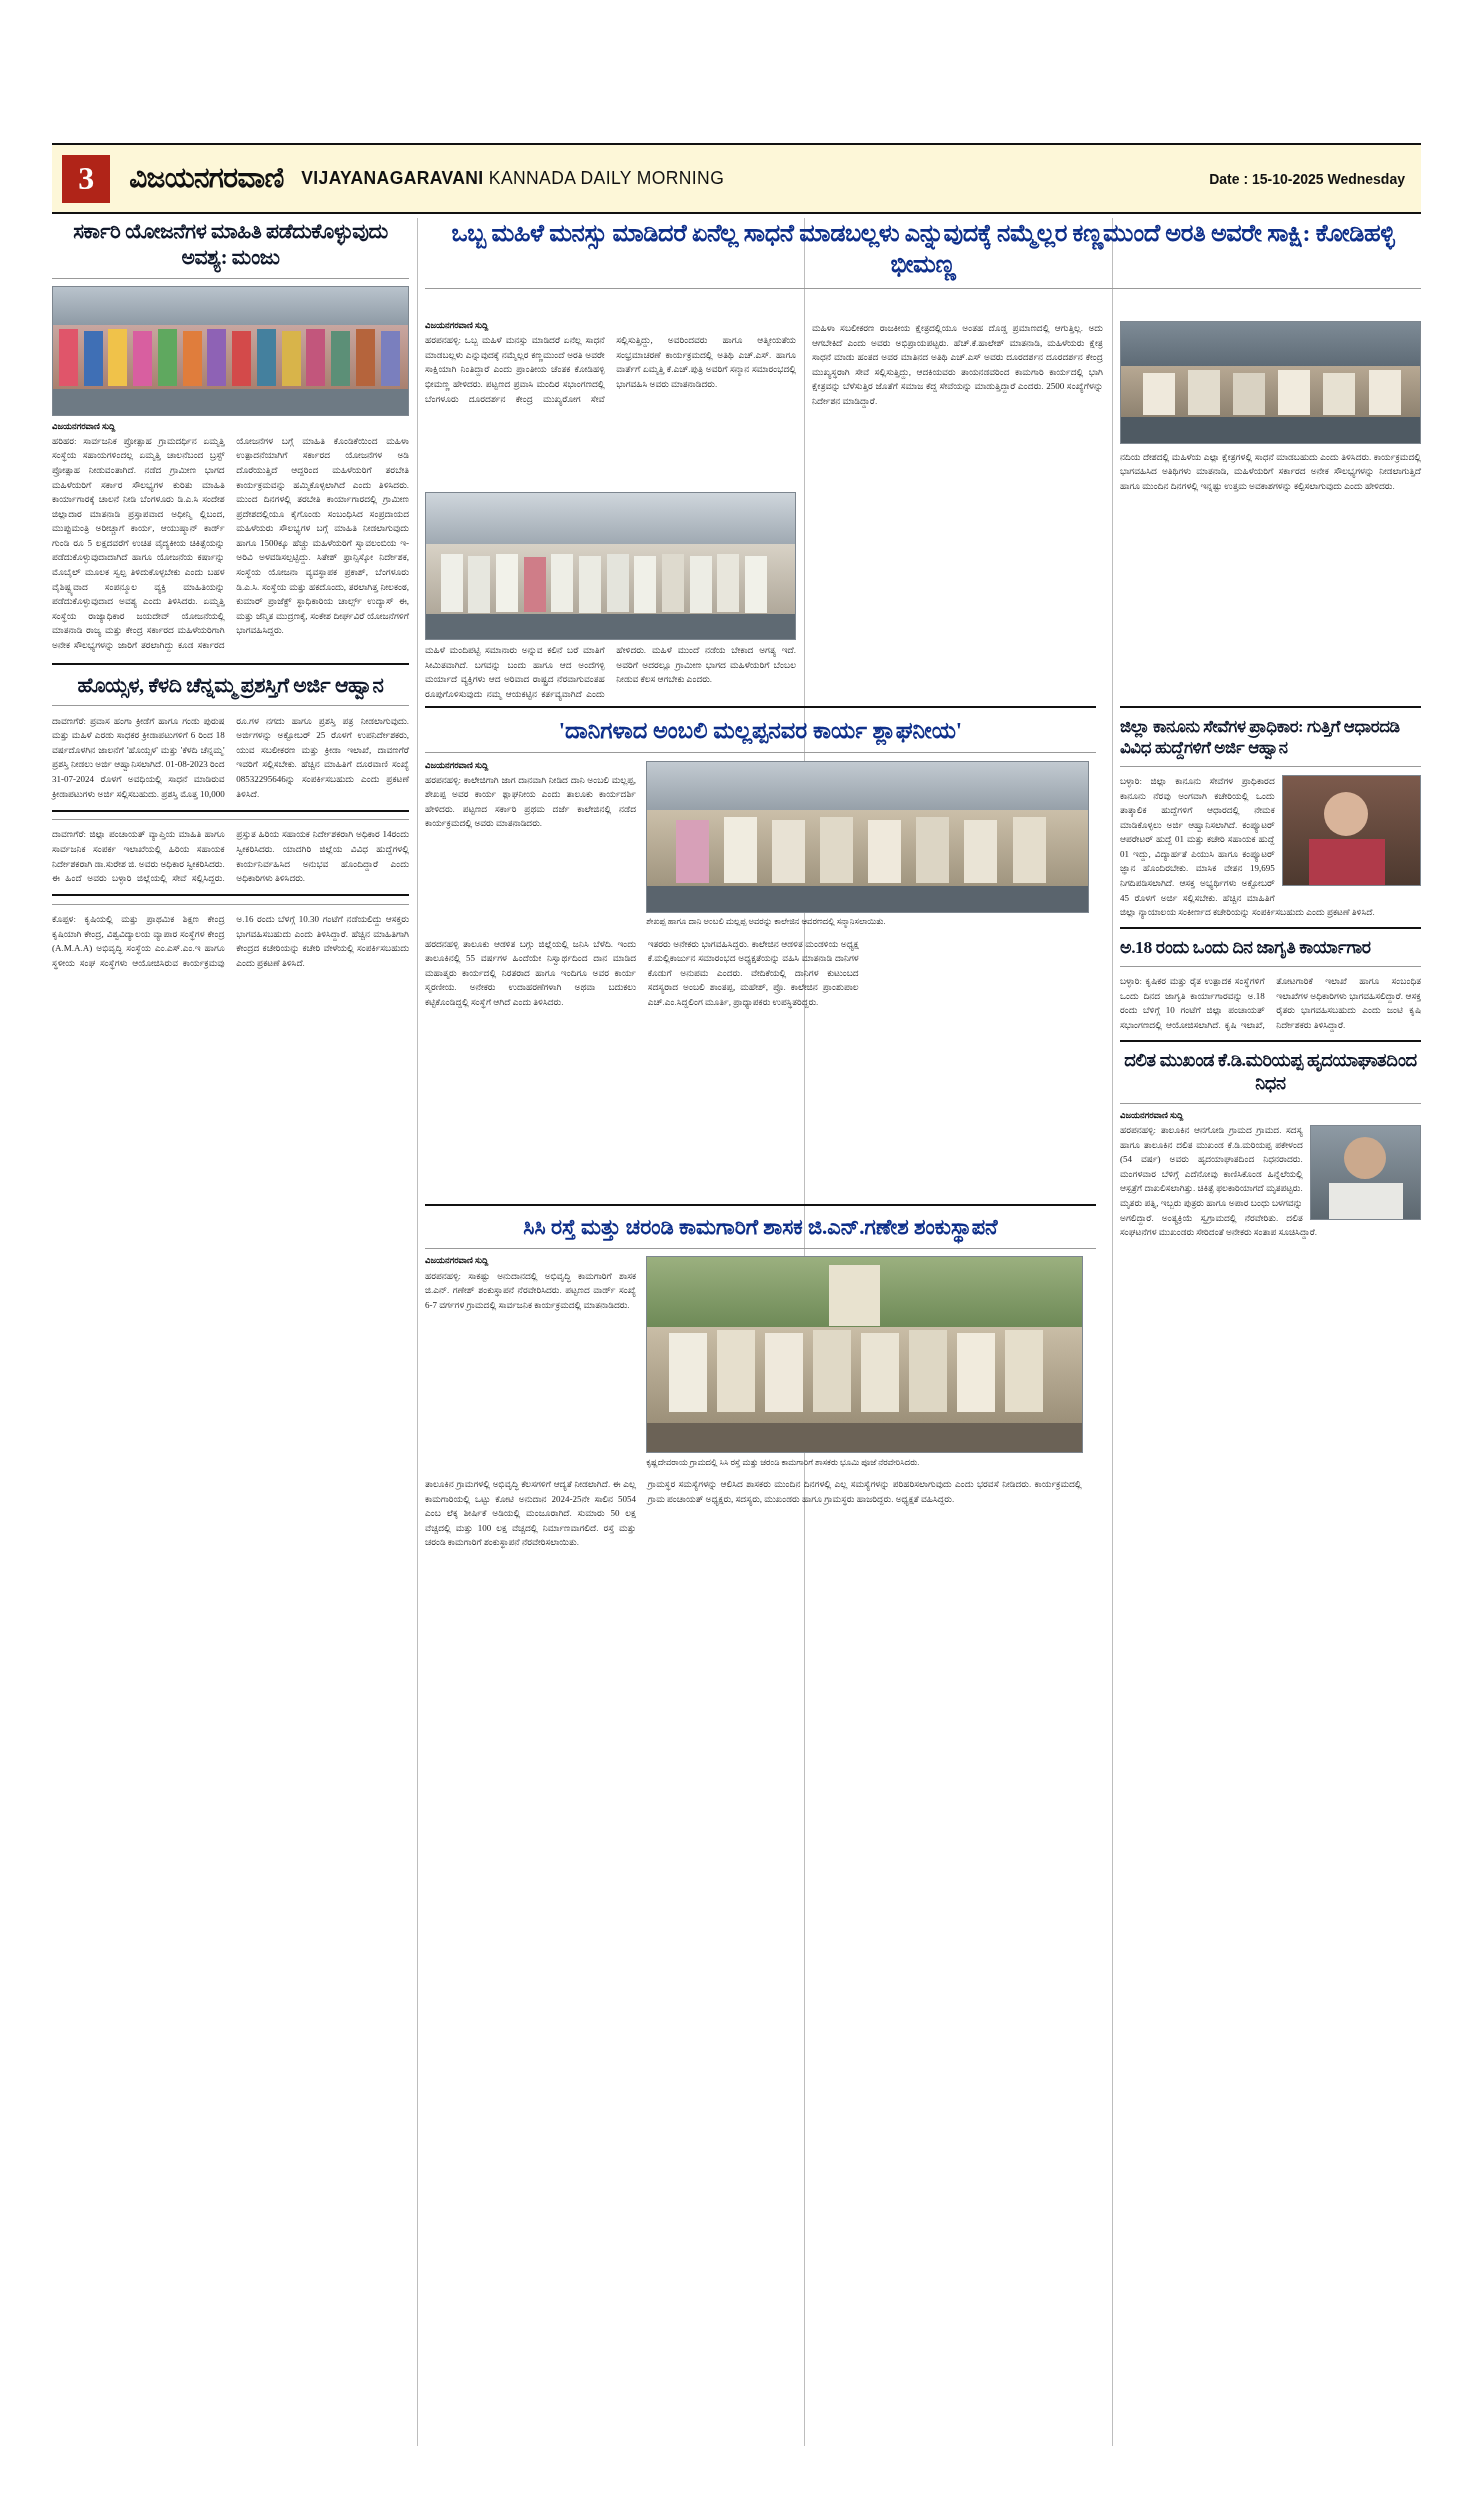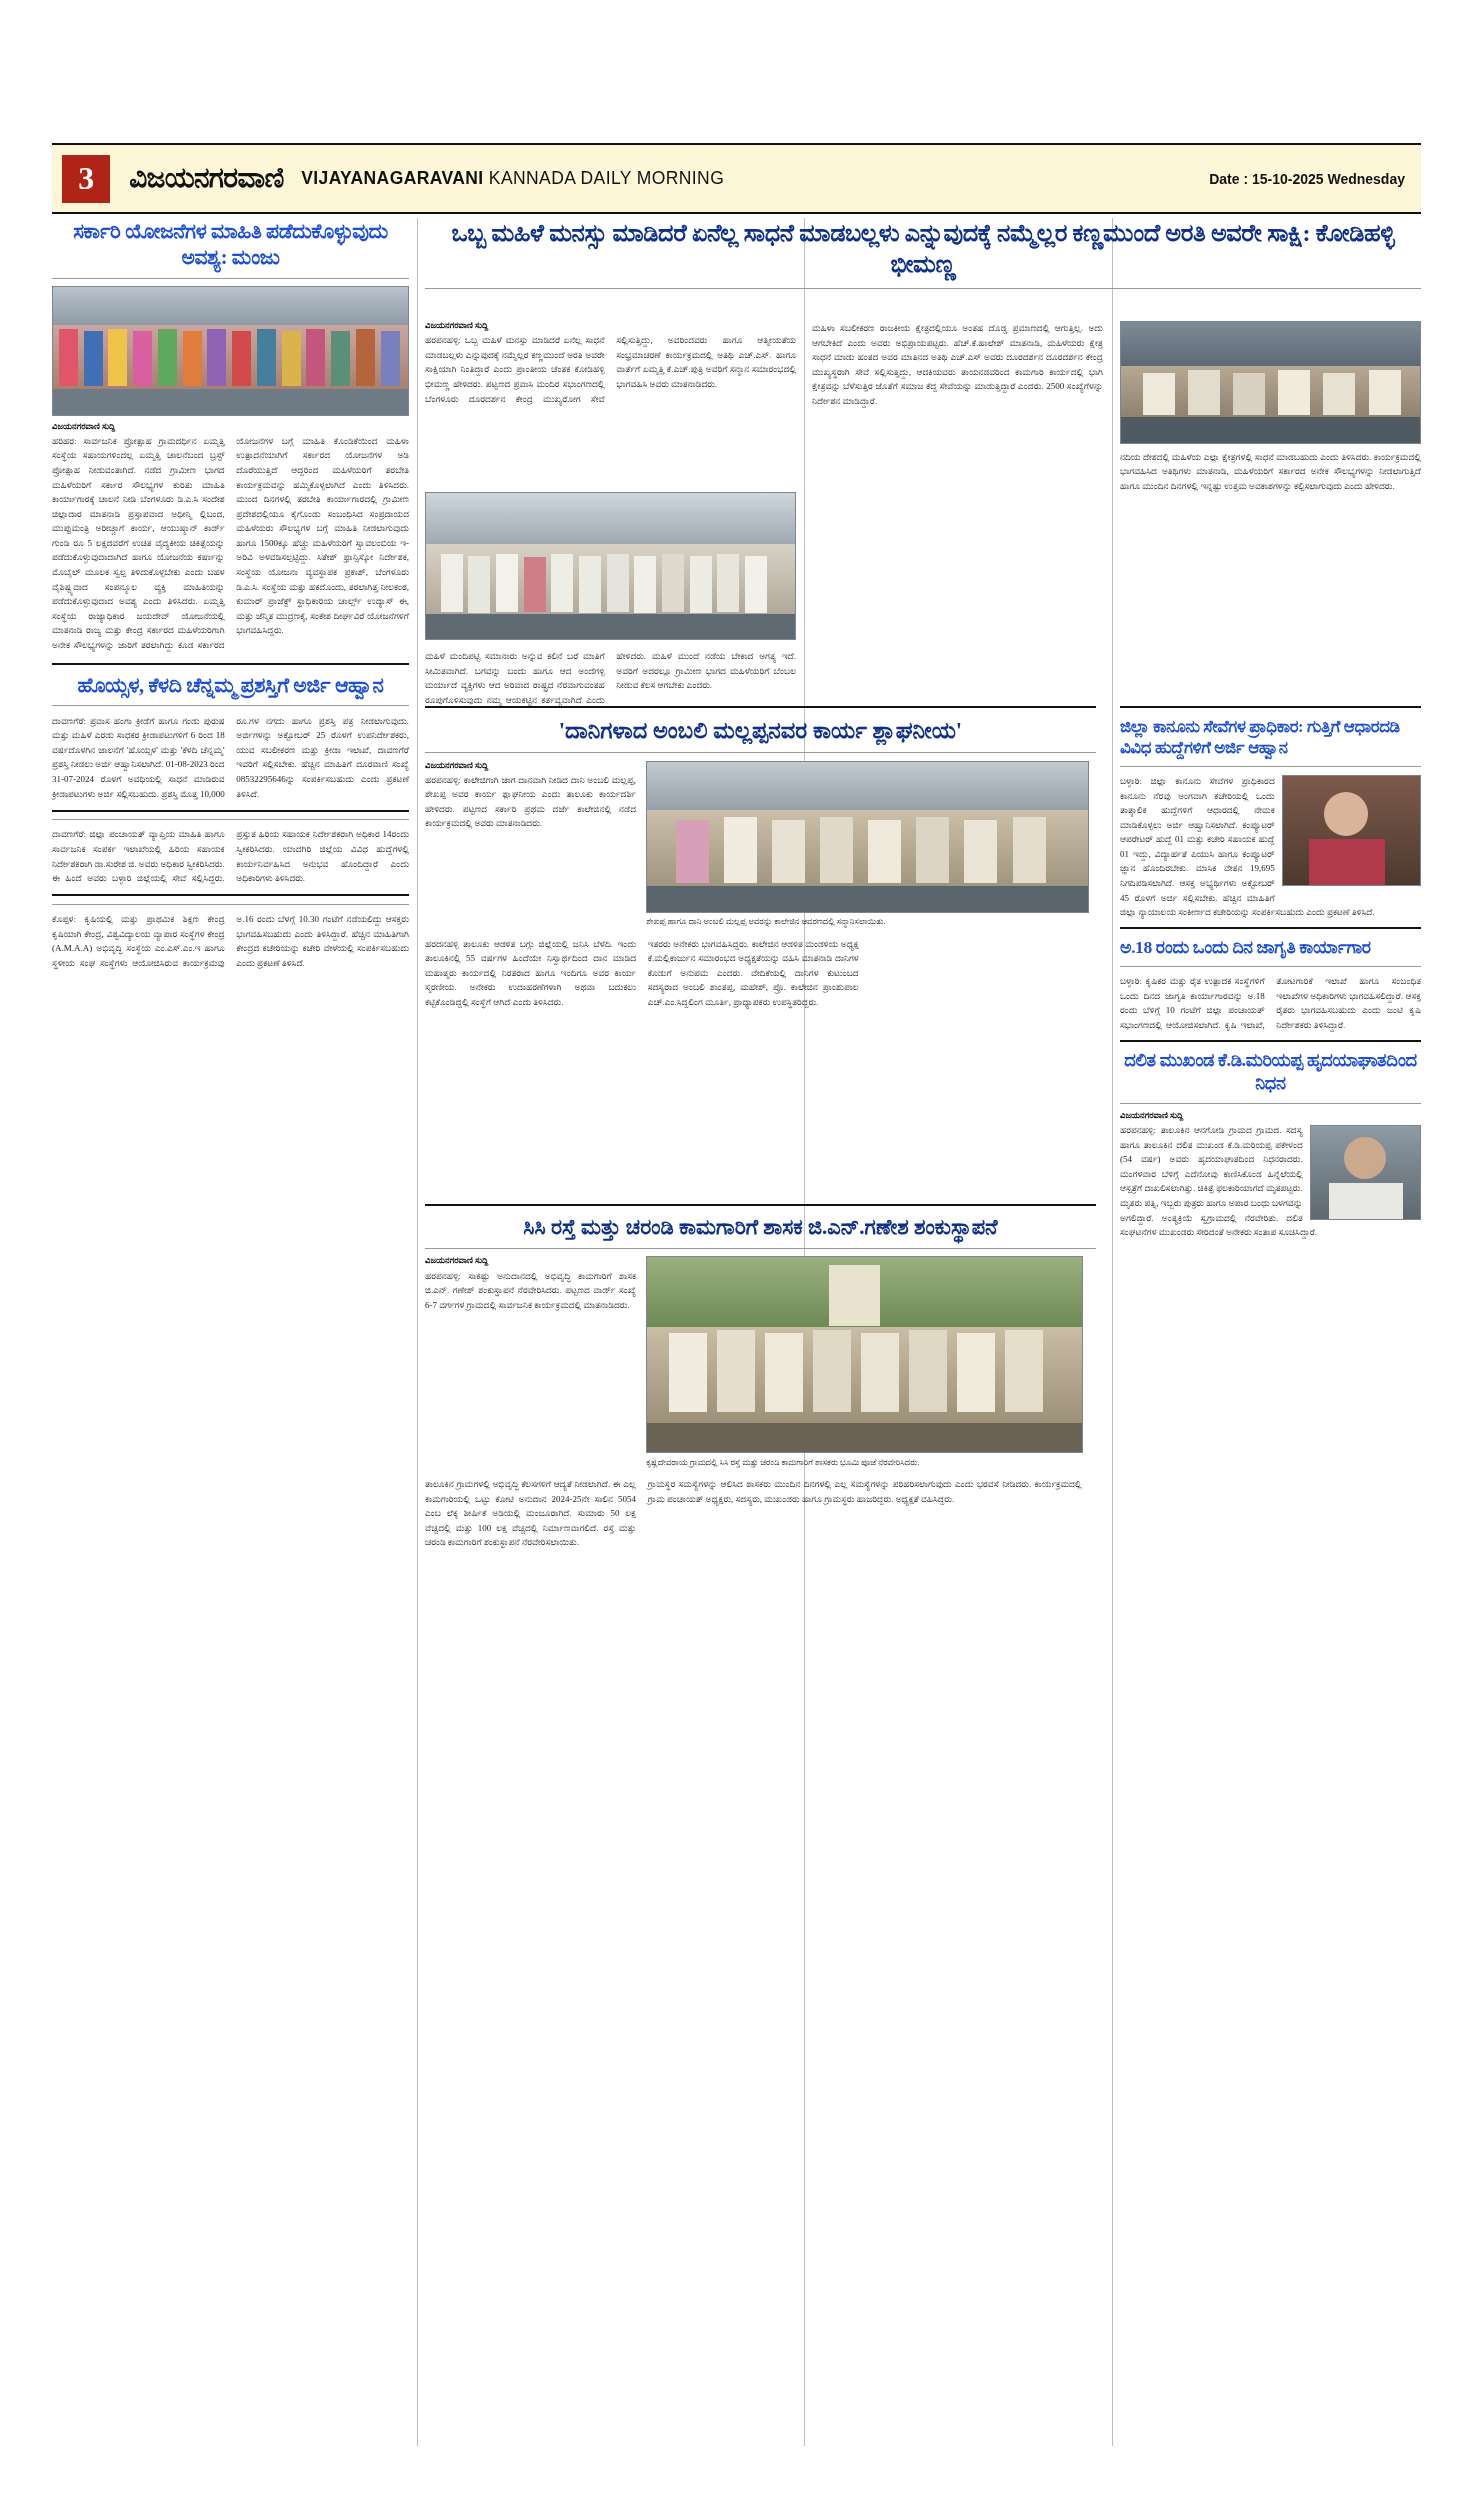--- a/index.html
+++ b/index.html
@@ -33,21 +33,21 @@
   
   .content{position:absolute;left:52px;top:218px;width:1369px;height:2228px;}
   .col{position:absolute;top:0;}
   .c1{left:0;width:357px;}
   .c2{left:373px;width:371px;}
   .c3{left:760px;width:291px;}
   .c4{left:1068px;width:301px;}
 
   .rule-v{position:absolute;top:0;width:0.7px;background:#bdbdbd;height:100%;}
   .hl-kan{
-    font-family:"Liberation Serif",serif;font-weight:bold;color:#1d4ed8;
+    font-family:"Liberation Serif",serif;font-weight:bold;color:#0f172a;
     line-height:1.28;letter-spacing:-0.4px;
   }
   .lead-head{
     font-size:24px;text-align:center;color:#0e2f8a;
   }
   .sec-head{font-size:20.4px;text-align:center;}
   .sec-head-l{font-size:20.4px;text-align:left;}
   .hr-thin{border:0;border-top:0.7px solid #999;margin:7.3px 0;}
   .hr-thick{border:0;border-top:2.2px solid #111;margin:7.3px 0;}
 
@@ -163,21 +163,21 @@
           <div style="position:absolute;left:98px;top:64px;width:22px;height:55px;background:#cf7d88;"></div>
           <div style="position:absolute;left:125px;top:61px;width:22px;height:58px;background:#eeeee6;"></div>
           <div style="position:absolute;left:153px;top:63px;width:22px;height:57px;background:#ebebe3;"></div>
           <div style="position:absolute;left:181px;top:61px;width:22px;height:58px;background:#e4e4dc;"></div>
           <div style="position:absolute;left:208px;top:63px;width:22px;height:57px;background:#f0f0e8;"></div>
           <div style="position:absolute;left:236px;top:61px;width:22px;height:58px;background:#dedace;"></div>
           <div style="position:absolute;left:264px;top:63px;width:22px;height:57px;background:#ededE5;"></div>
           <div style="position:absolute;left:291px;top:61px;width:22px;height:58px;background:#e8e6dc;"></div>
           <div style="position:absolute;left:319px;top:63px;width:22px;height:57px;background:#f1f1e9;"></div>
         </div>
-        <div class="body-kan twocol" style="margin-top:9px;">ಮಹಿಳೆ ಮಂದಿಪಟ್ಟಿ ಸಮಾನಾರು ಅನ್ನುವ ಕಲಿನೆ ಬರೆ ಮಾತಿಗೆ ಸೀಮಿತವಾಗಿದೆ. ಬಗವನ್ನು ಬಂದು ಹಾಗೂ ಆದ ಅಂದೆಗಳ್ಳಿ ಮರ್ಯಾದೆ ವ್ಯಕ್ತಿಗಳು ಆದ ಅರಿವಾದ ರಾಷ್ಟ್ರದ ನೆರವಾಗುವಂತಹ ರೂಪುಗೊಳಿಸುವುದು ನಮ್ಮ ಆಯಕಟ್ಟಿನ ಕರ್ತವ್ಯವಾಗಿದೆ ಎಂದು ಹೇಳಿದರು. ಮಹಿಳೆ ಮುಂದೆ ನಡೆಯ ಬೇಕಾದ ಅಗತ್ಯ ಇದೆ. ಅವರಿಗೆ ಅದರಲ್ಲೂ ಗ್ರಾಮೀಣ ಭಾಗದ ಮಹಿಳೆಯರಿಗೆ ಬೆಂಬಲ ನೀಡುವ ಕೆಲಸ ಆಗಬೇಕು ಎಂದರು.</div>
+        <div class="body-kan twocol" style="margin-top:3px;">ಮಹಿಳೆ ಮಂದಿಪಟ್ಟಿ ಸಮಾನಾರು ಅನ್ನುವ ಕಲಿನೆ ಬರೆ ಮಾತಿಗೆ ಸೀಮಿತವಾಗಿದೆ. ಬಗವನ್ನು ಬಂದು ಹಾಗೂ ಆದ ಅಂದೆಗಳ್ಳಿ ಮರ್ಯಾದೆ ವ್ಯಕ್ತಿಗಳು ಆದ ಅರಿವಾದ ರಾಷ್ಟ್ರದ ನೆರವಾಗುವಂತಹ ರೂಪುಗೊಳಿಸುವುದು ನಮ್ಮ ಆಯಕಟ್ಟಿನ ಕರ್ತವ್ಯವಾಗಿದೆ ಎಂದು ಹೇಳಿದರು. ಮಹಿಳೆ ಮುಂದೆ ನಡೆಯ ಬೇಕಾದ ಅಗತ್ಯ ಇದೆ. ಅವರಿಗೆ ಅದರಲ್ಲೂ ಗ್ರಾಮೀಣ ಭಾಗದ ಮಹಿಳೆಯರಿಗೆ ಬೆಂಬಲ ನೀಡುವ ಕೆಲಸ ಆಗಬೇಕು ಎಂದರು.</div>
       </div>
     </div>
 
     <div class="col c3" style="top:103px;">
       <div class="body-kan">ಮಹಿಳಾ ಸಬಲೀಕರಣ ರಾಜಕೀಯ ಕ್ಷೇತ್ರದಲ್ಲಿಯೂ ಅಂತಹ ದೊಡ್ಡ ಪ್ರಮಾಣದಲ್ಲಿ ಆಗುತ್ತಿಲ್ಲ. ಅದು ಆಗಬೇಕಿದೆ ಎಂದು ಅವರು ಅಭಿಪ್ರಾಯಪಟ್ಟರು. ಹೆಚ್.ಕೆ.ಹಾಲೇಶ್ ಮಾತನಾಡಿ, ಮಹಿಳೆಯರು ಕ್ಷೇತ್ರ ಸಾಧನೆ ಮಾಡು ಹಂತದ ಅವರ ಮಾತಿನದ ಅತಿಥಿ ಎಚ್.ಎಸ್ ಅವರು ದೂರದರ್ಶನ ದೂರದರ್ಶನ ಕೇಂದ್ರ ಮುಖ್ಯಸ್ಥರಾಗಿ ಸೇವೆ ಸಲ್ಲಿಸುತ್ತಿದ್ದು, ಆದಕಿಯವರು ತಾಯನಡವರಿಂದ ಕಾಮಗಾರಿ ಕಾರ್ಯದಲ್ಲಿ ಭಾಗಿ ಕ್ಷೇತ್ರವನ್ನು ಬೆಳೆಸುತ್ತಿರ ಜೊತೆಗೆ ಸಮಾಜ ಕೆದ್ದ ಸೇವೆಯನ್ನು ಮಾಡುತ್ತಿದ್ದಾರೆ ಎಂದರು. 2500 ಸಂಖ್ಯೆಗೆಳನ್ನು ನಿರ್ದೇಶನ ಮಾಡಿದ್ದಾರೆ.</div>
     </div>
 
     <div class="col c4" style="top:103px;">
       <div class="photo" style="height:121px;">
         <div class="band" style="top:0;height:44px;background:linear-gradient(180deg,#7e8b96,#5e6b76);"></div>

